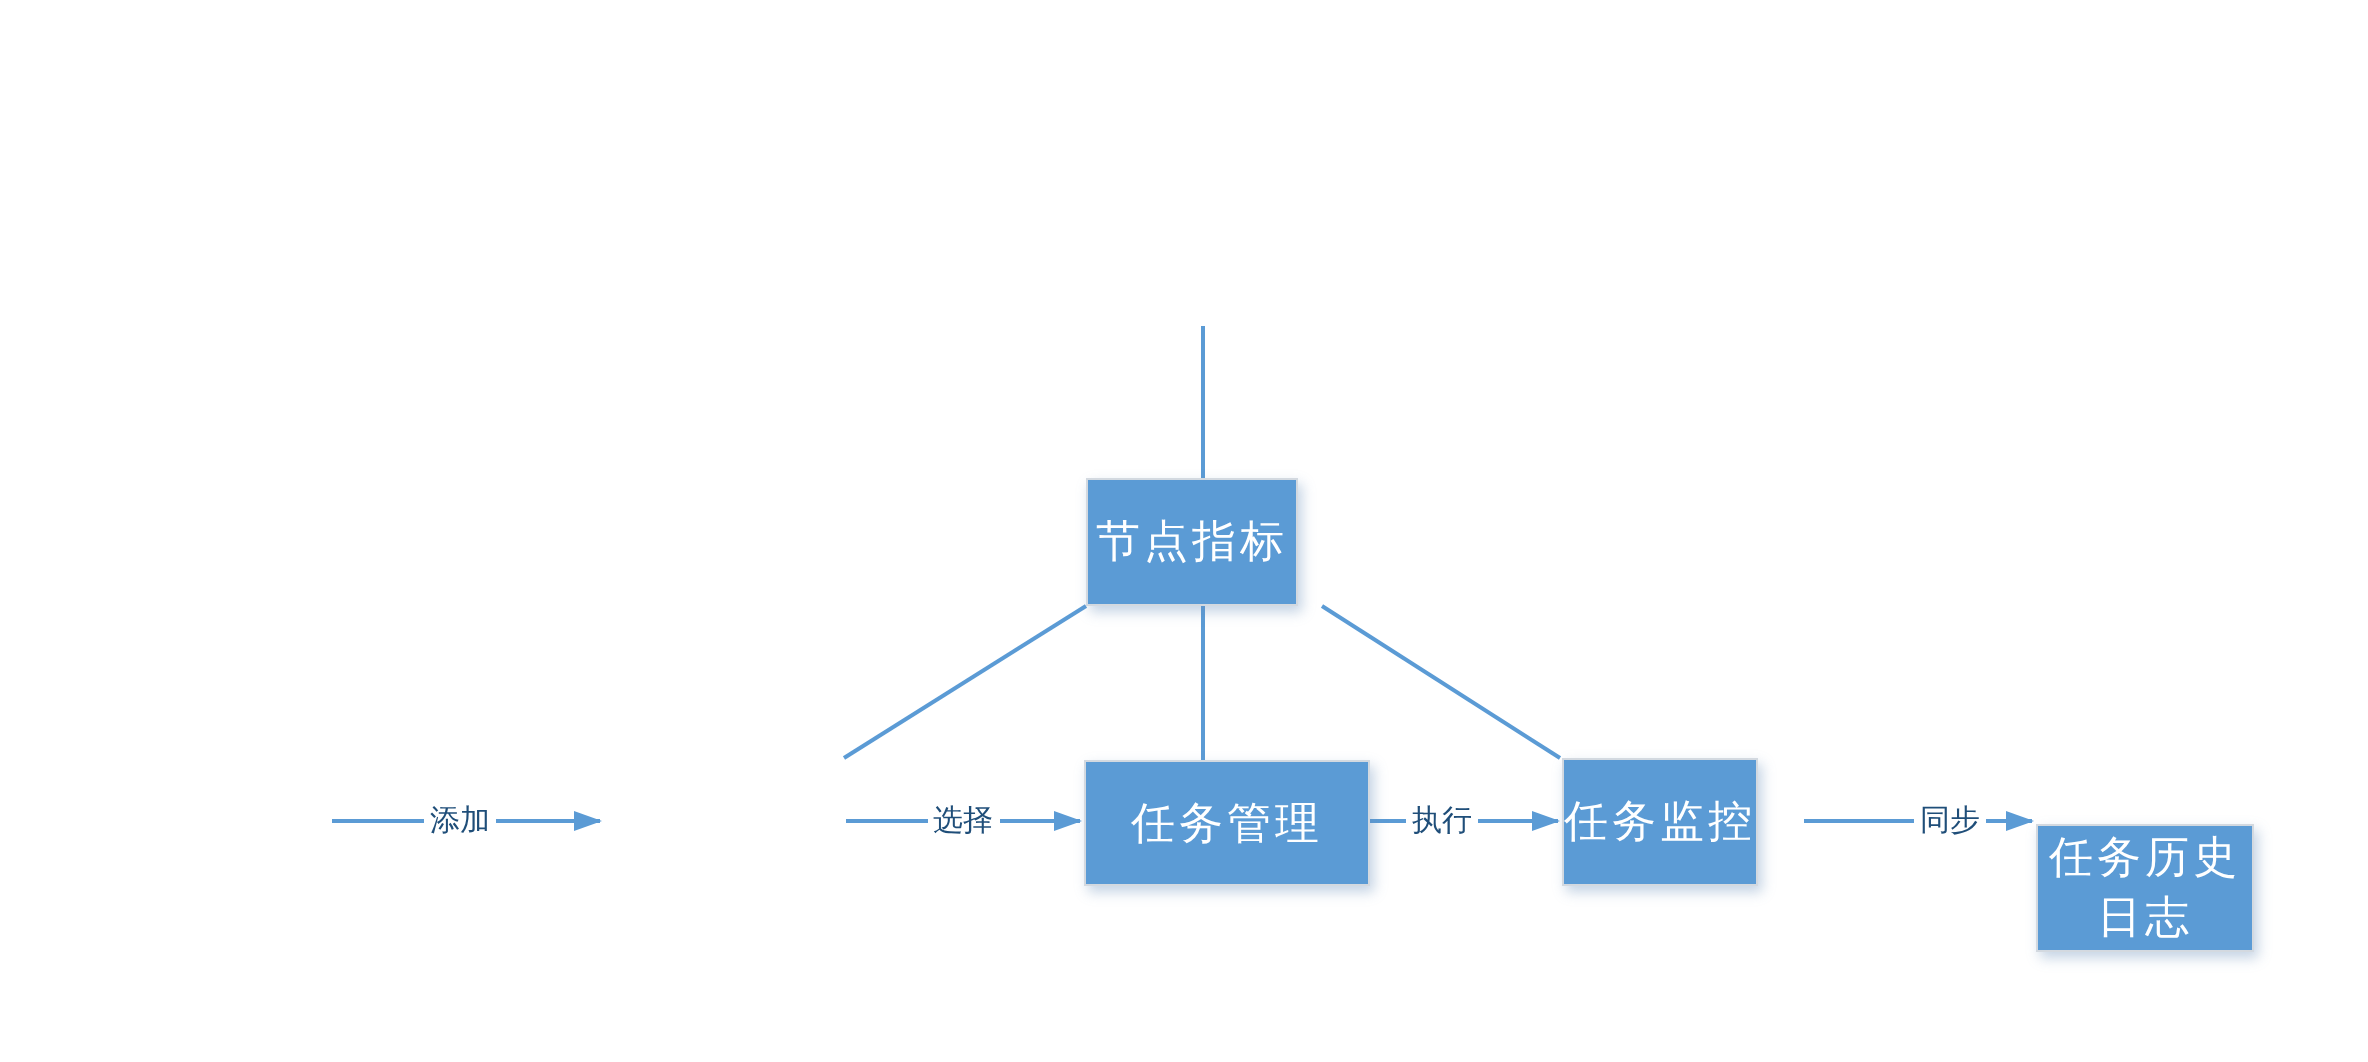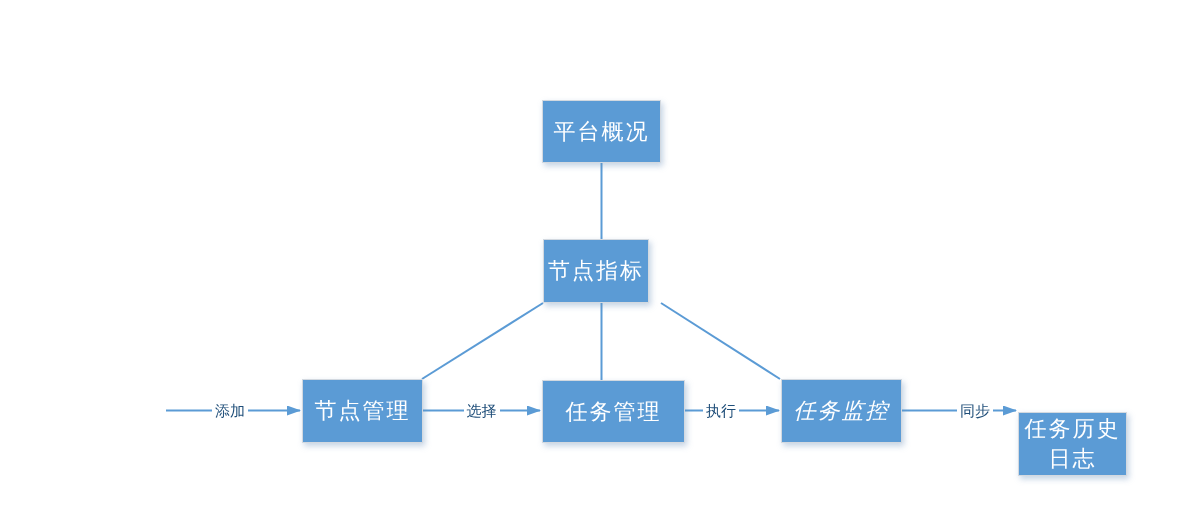--- a/index.html
+++ b/index.html
@@ -75,20 +75,18 @@
       <line x1="166" y1="410.5" x2="300" y2="410.5" marker-end="url(#arrowhead)"></line>
       <line x1="423" y1="410.5" x2="540" y2="410.5" marker-end="url(#arrowhead)"></line>
       <line x1="663" y1="410.5" x2="779" y2="410.5" marker-end="url(#arrowhead)"></line>
       <line x1="902" y1="410.5" x2="1016" y2="410.5" marker-end="url(#arrowhead)"></line>
     </svg>
 
 <span class="edge-label" style="left: 230px; top: 410.5px;">添加</span>
     <span class="edge-label" style="left: 481.5px; top: 410.5px;">选择</span>
     <span class="edge-label" style="left: 721px; top: 410.5px;">执行</span>
     <span class="edge-label" style="left: 959px; top: 410.5px; margin-left: 16px;">同步</span>
-    <div class="node" style="left: 542px; top: 100px; width: 119px; height: 63px;"><span>平台概况</span></div>
     <div class="node" style="left: 543px; top: 239px; width: 106px; height: 64px;"><span>节点指标</span></div>
-    <div class="node" style="left: 302px; top: 379px; width: 121px; height: 64px;"><span>节点管理</span></div>
     <div class="node" style="left: 542px; top: 380px; width: 143px; height: 63px;"><span>任务管理</span></div>
-    <div class="node" style="left: 781px; top: 379px; width: 121px; height: 64px; font-style: italic;"><span>任务监控</span></div>
+    <div class="node" style="left: 781px; top: 379px; width: 98px; height: 64px;"><span>任务监控</span></div>
     <div class="node" style="left: 1018px; top: 379px; width: 109px; height: 64px; margin-top: 33px;"><span>任务历史
 日志</span></div>
   </div>
 
 </body></html>

